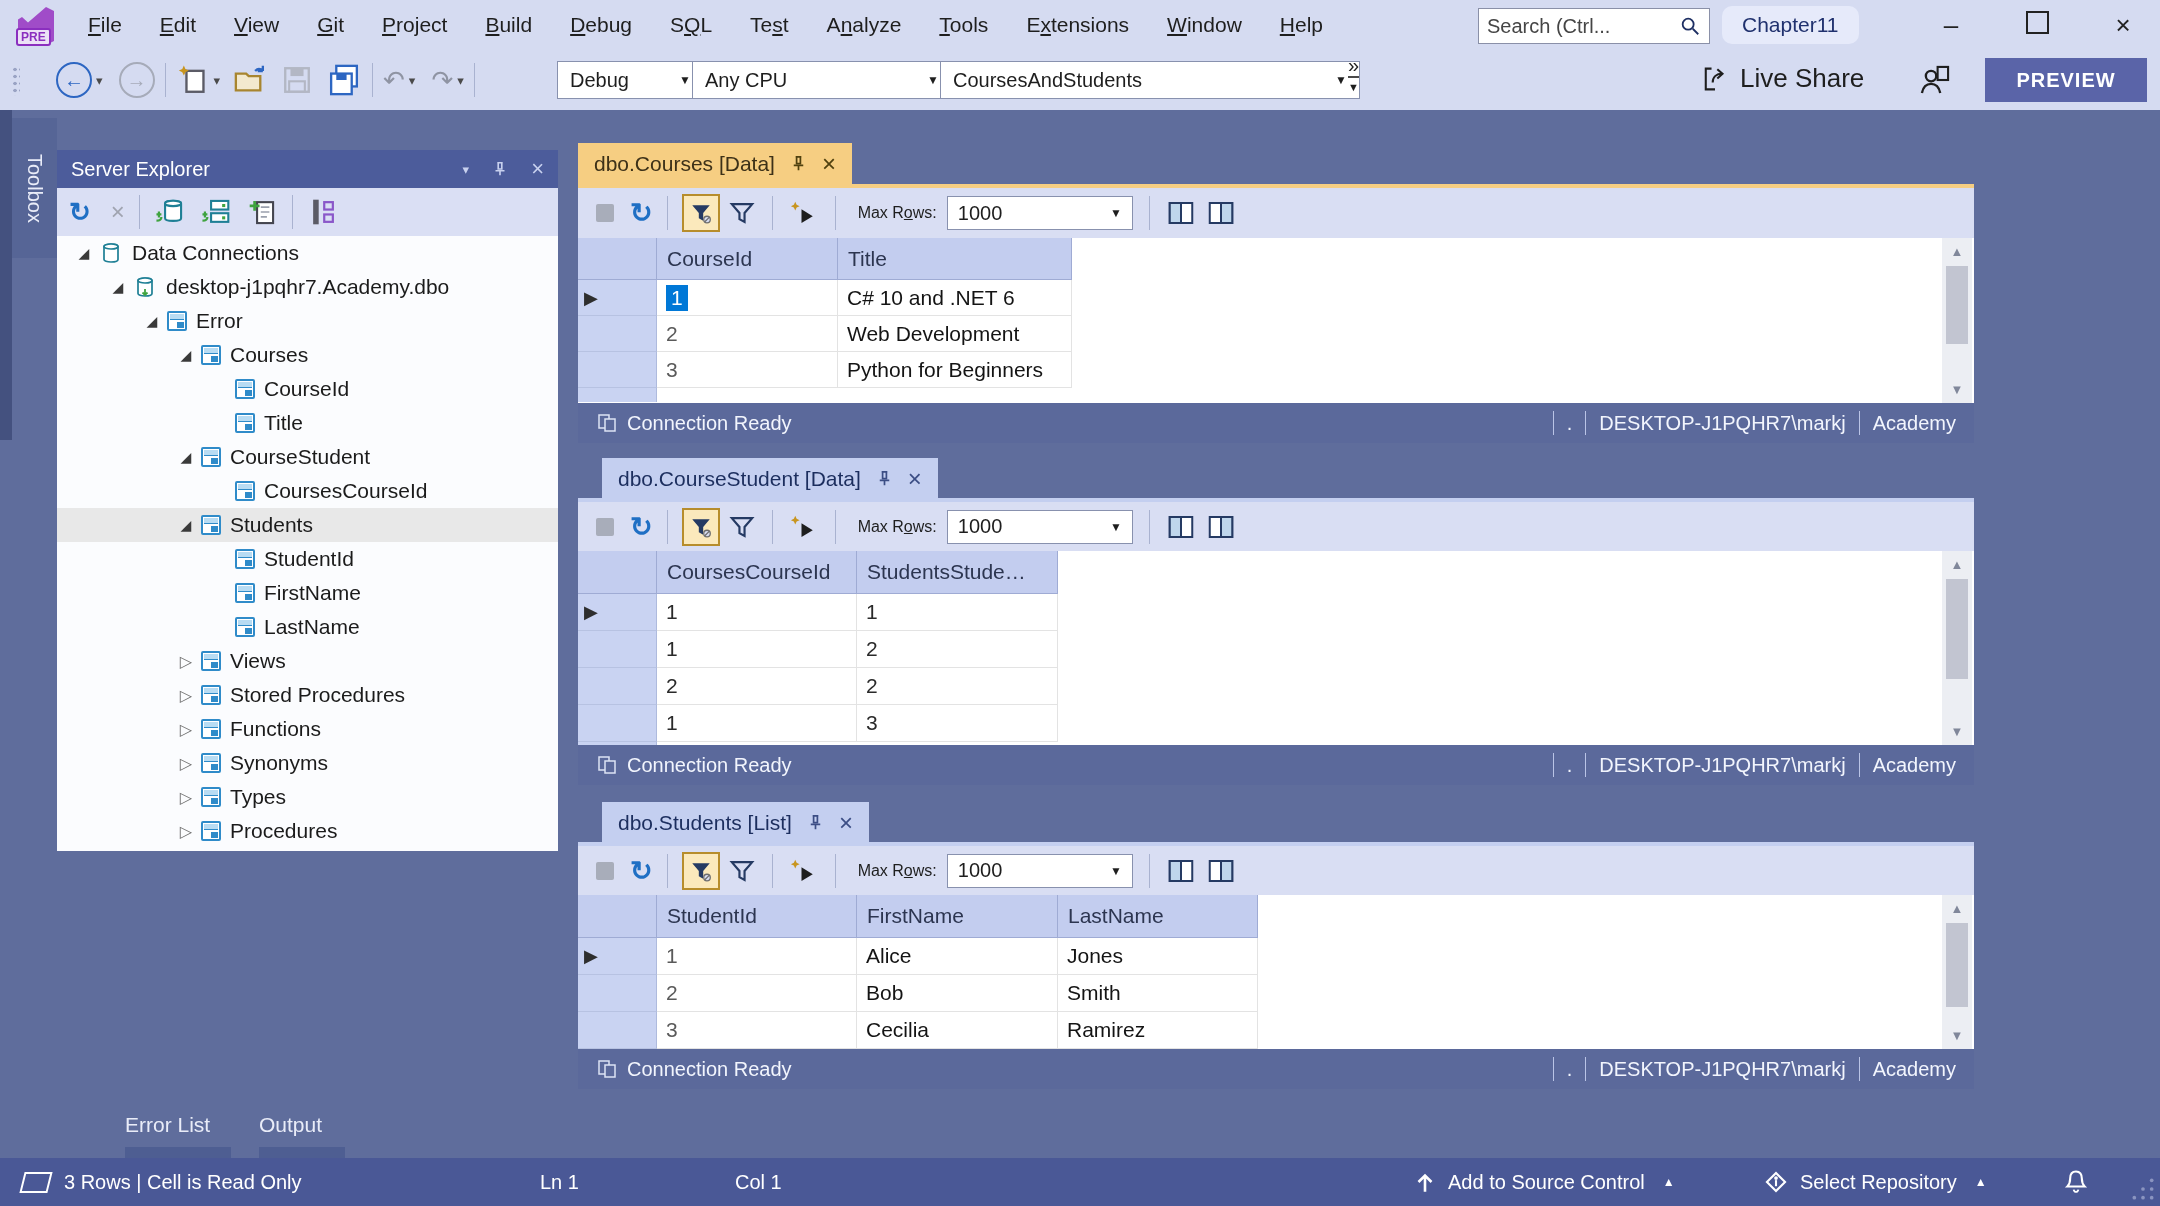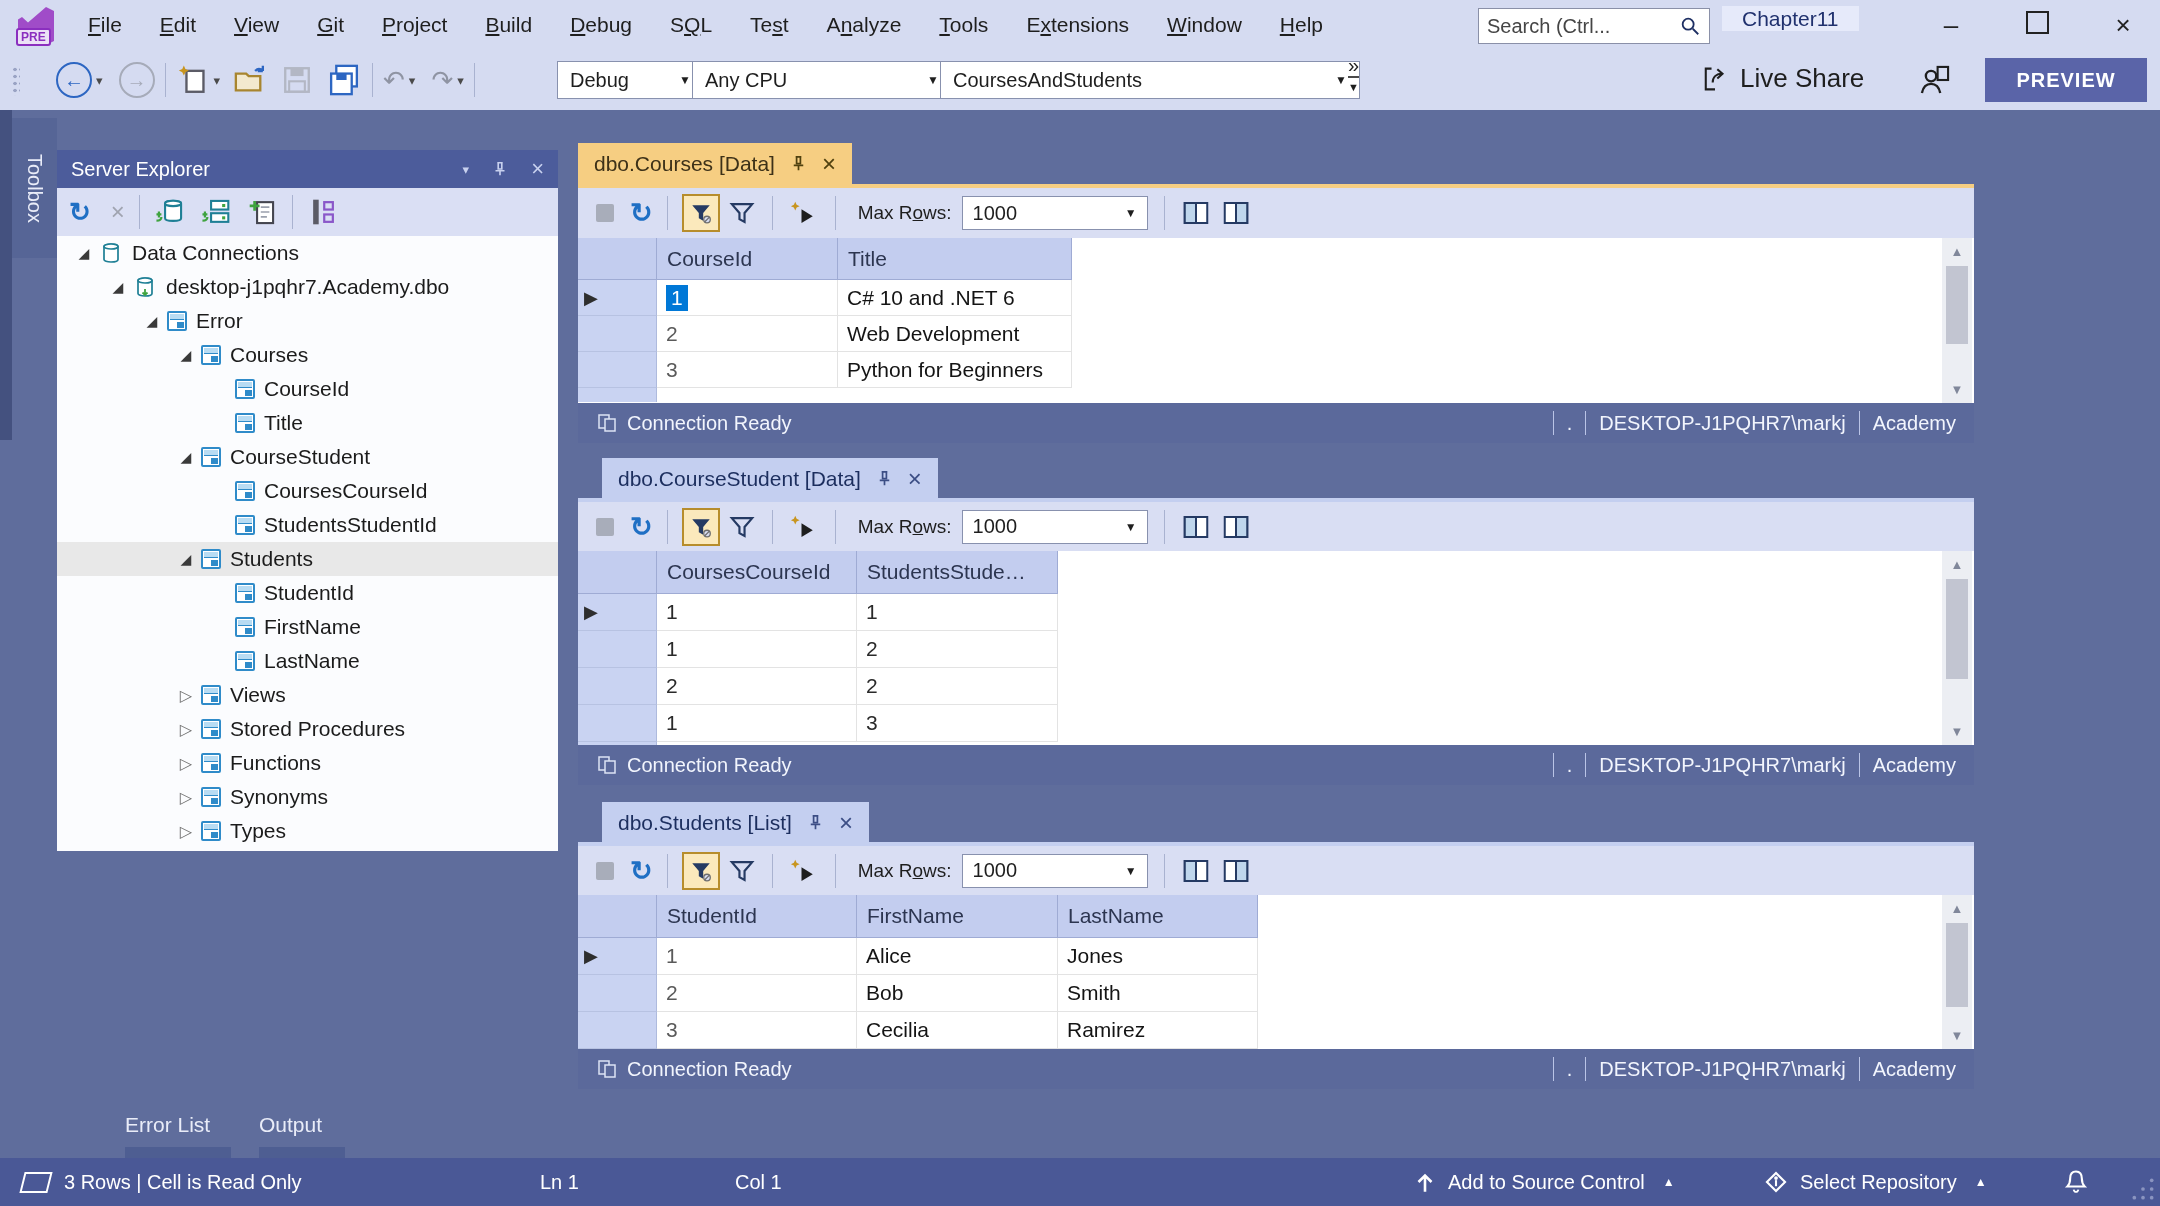--- a/index.html
+++ b/index.html
@@ -12,22 +12,22 @@
   .menubar{position:absolute;left:0;top:0;width:2160px;height:50px;background:#d5dbf1;
            display:flex;align-items:center;}
   .logo{position:absolute;left:14px;top:4px;width:46px;height:44px;}
   .prebadge{position:absolute;left:16px;top:28px;font-size:12px;font-weight:bold;color:#8b2fbf;
             background:#ece1f6;border:2px solid #8b2fbf;border-radius:3px;padding:0 3px;line-height:14px;}
   .menus{position:absolute;left:88px;top:0;height:50px;display:flex;align-items:center;gap:38px;font-size:21px;}
   .menus span{cursor:default;}
   .searchbox{position:absolute;left:1478px;top:8px;width:214px;height:34px;background:#fff;
              border:1px solid #8a90a8;display:flex;align-items:center;padding:0 8px;font-size:20px;color:#454545;}
   .searchbox .stext{flex:1;white-space:nowrap;overflow:hidden;}
-  .titlechip{position:absolute;left:1722px;top:6px;height:25px;background:#e6eafa;color:#20316e;
-             font-size:21px;display:flex;align-items:center;padding:0 20px;}
+  .titlechip{position:absolute;left:1722px;top:6px;height:38px;background:#e6eafa;color:#20316e;
+             font-size:21px;display:flex;align-items:center;padding:0 20px;border-radius:10px;}
   .winbtns{position:absolute;right:8px;top:0;height:50px;display:flex;align-items:center;gap:56px;padding-right:14px;}
   .winbtn{font-size:26px;color:#222;width:30px;text-align:center;line-height:30px;}
   .maxbox{width:19px;height:19px;border:2px solid #222;}
 
   .toolbar{position:absolute;left:0;top:50px;width:2160px;height:60px;background:#d5dbf1;}
   .grip{position:absolute;left:12px;top:16px;width:8px;height:30px;
         background:radial-gradient(#9aa3c4 1.6px,transparent 1.8px);background-size:6px 7px;}
   .circbtn{width:32px;height:32px;border-radius:50%;border:2px solid #2d66c2;color:#2d66c2;
            display:flex;align-items:center;justify-content:center;font-size:20px;font-weight:bold;}
   .circbtn.dis{border-color:#a6abb9;color:#a6abb9;}
@@ -77,21 +77,21 @@
   .tab.inactive{background:#c4cff0;color:#1c2e5e;margin-left:24px;}
   .tab .pin svg{display:block;}
   .tab .tclose{font-size:24px;line-height:20px;}
   .accent{position:absolute;left:0;width:100%;height:4px;}
   .dtoolbar{position:absolute;left:0;width:100%;height:50px;background:#d9def3;
             display:flex;align-items:center;padding-left:18px;box-sizing:border-box;}
   .stopsq{width:18px;height:18px;background:#a8adba;border-radius:2px;}
   .refresh{font-size:27px;color:#1f6fc4;font-weight:bold;margin-left:16px;}
   .filterchip{width:38px;height:38px;background:#fbe9bc;border:2px solid #b78d2c;box-sizing:border-box;
               display:flex;align-items:center;justify-content:center;margin-right:8px;}
-  .maxrows-label{font-size:19px;margin:0 10px 0 6px;text-align:right;}
+  .maxrows-label{font-size:16px;margin:0 10px 0 6px;text-align:right;}
   .mrcombo{width:186px;height:34px;background:#fff;border:1px solid #8891ae;display:flex;
            align-items:center;padding:0 10px;font-size:20px;box-sizing:border-box;}
   .mrcombo .carr{margin-left:auto;font-size:12px;}
 
   
   .grid{position:absolute;left:0;background:#fff;width:100%;}
   .ghead{display:flex;height:42px;background:#fff;}
   .gh{background:#c3cdef;border-right:1px solid #9fabd4;border-bottom:1px solid #9fabd4;
       font-size:21px;color:#2c3550;display:flex;align-items:center;padding-left:10px;box-sizing:border-box;}
   .gh.rh{border-right:1px solid #9fabd4;}
@@ -342,27 +342,20 @@
         </div>
 
         <div class="trow" style="padding-left:148px;">
           <span class="tw"></span>
           <span class="ticon">
               <span class="tbl-ic"></span>
             </span>
           <span class="tlabel">CoursesCourseId</span>
         </div>
 
-        <div class="trow" style="padding-left:148px;">
-          <span class="tw"></span>
-          <span class="ticon">
-              <span class="tbl-ic"></span>
-            </span>
-          <span class="tlabel">StudentsStudentId</span>
-        </div>
 
         <div class="trow sel" style="padding-left:114px;">
           <span class="tw e">◢</span>
           <span class="ticon">
               <span class="tbl-ic"></span>
             </span>
           <span class="tlabel">Students</span>
         </div>
 
         <div class="trow" style="padding-left:148px;">

